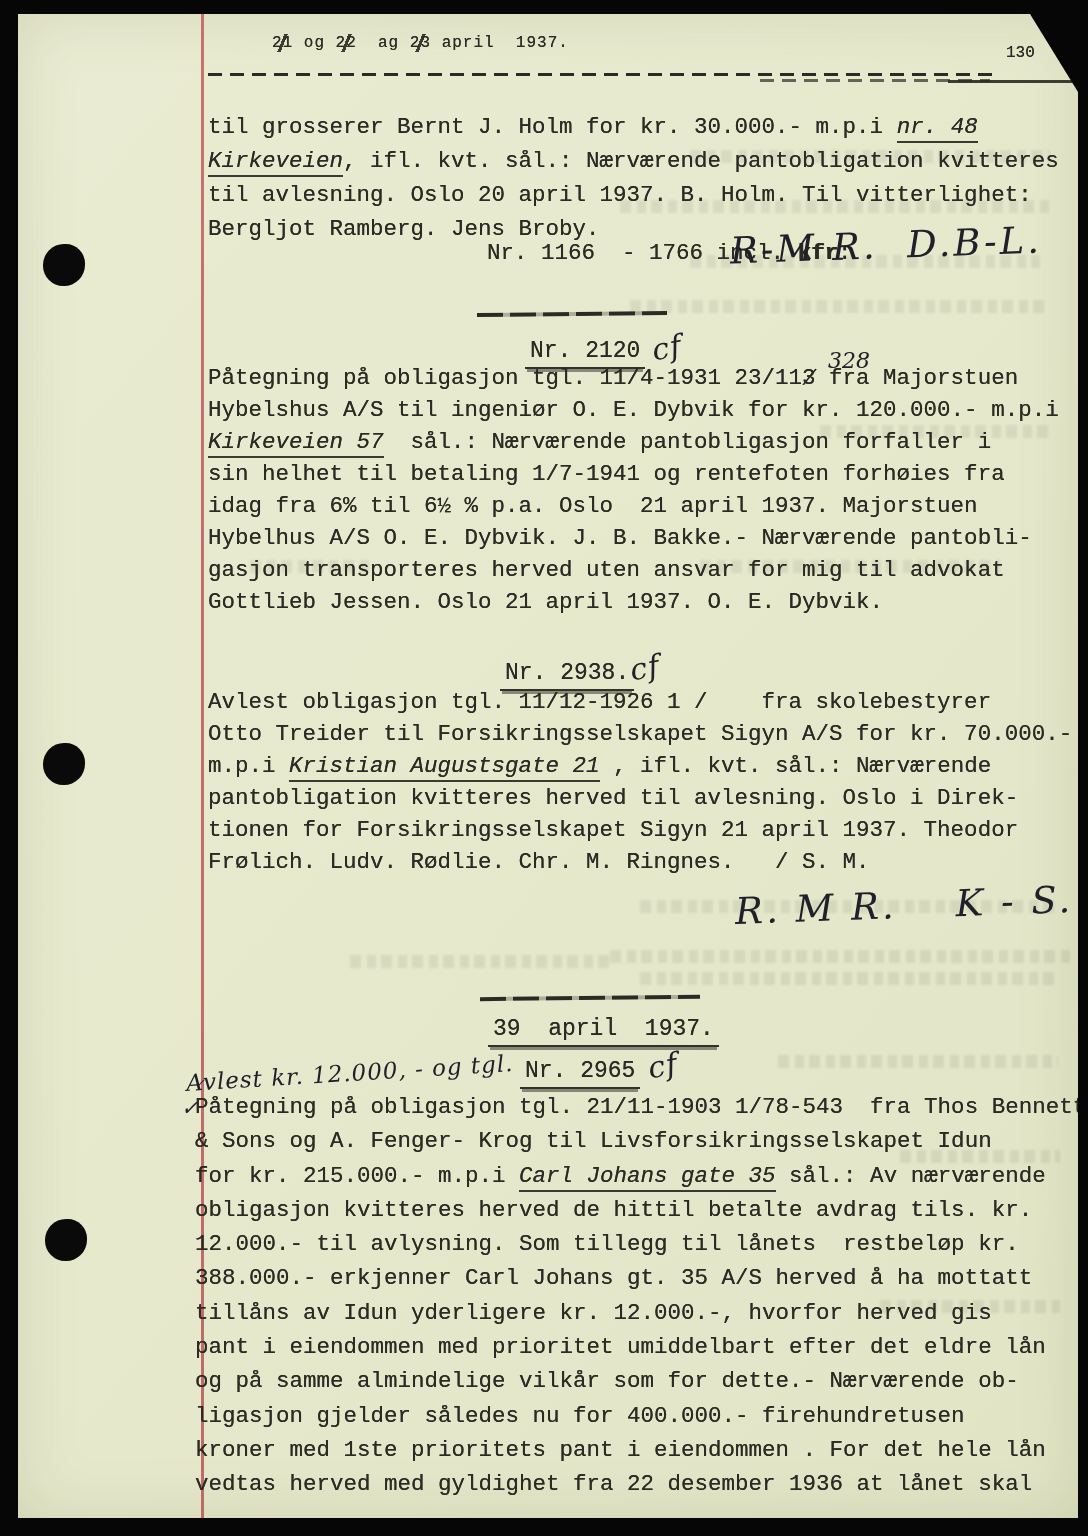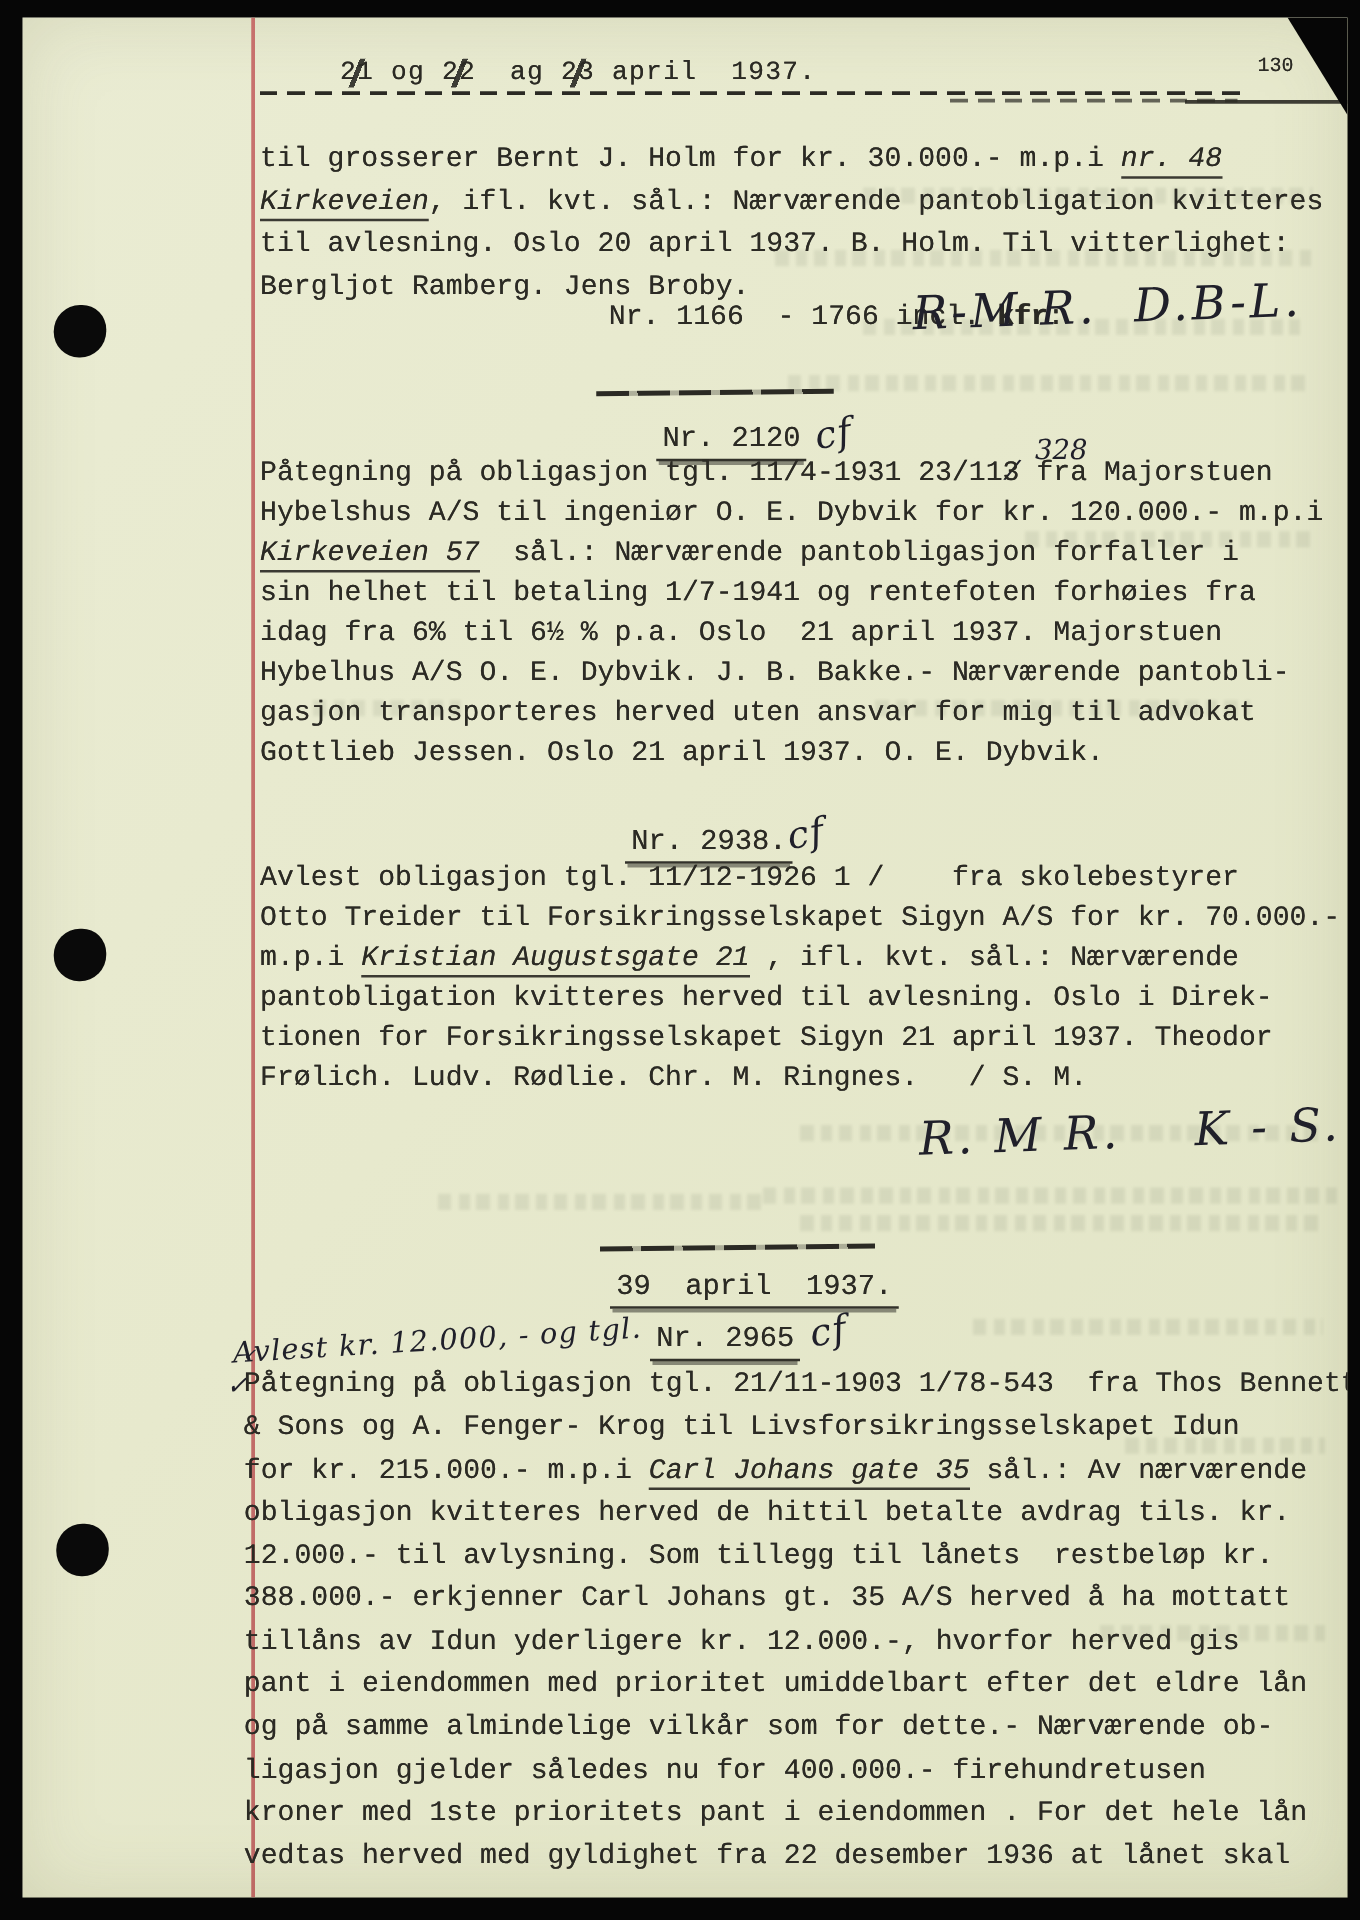--- a/index.html
+++ b/index.html
@@ -53,21 +53,21 @@
     <div class="ghost" style="left:882px;top:1136px;width:160px"></div>
     <div class="ghost" style="left:862px;top:1286px;width:180px"></div>
 
     <div class="redline"></div>
     <div class="hole" style="left:25px;top:230px"></div>
     <div class="hole" style="left:25px;top:729px"></div>
     <div class="hole" style="left:27px;top:1205px"></div>
 
     <div class="dashline" style="left:190px;top:59px;width:790px"></div>
     <div class="dashline" style="left:742px;top:65px;width:230px;opacity:.7"></div>
-    <div class="tw block" style="left:254px;top:33px;font-size:21px;letter-spacing:1px"><div class="tline"><span class="sseg">21</span><span> og </span><span class="sseg">22</span><span>  ag </span><span class="sseg">23</span><span> april  1937.</span></div></div>
+    <div class="tw block" style="left:254px;top:20px;font-size:16px;letter-spacing:1px"><div class="tline"><span class="sseg">21</span><span> og </span><span class="sseg">22</span><span>  ag </span><span class="sseg">23</span><span> april  1937.</span></div></div>
     <div class="tw" style="left:988px;top:30px;font-size:16px">130</div>
     <div class="solidline" style="left:930px;top:66px;width:130px"></div>
 
     <div class="tw block" style="left:190px;top:62px;line-height:34px;padding-top:34px"><div class="tline"><span>til grosserer Bernt J. Holm for kr. 30.000.- m.p.i </span><span class="useg">nr. 48</span></div><div class="tline"><span class="useg">Kirkeveien</span><span>, ifl. kvt. sål.: Nærværende pantobligation kvitteres</span></div><div class="tline"><span>til avlesning. Oslo 20 april 1937. B. Holm. Til vitterlighet:</span></div><div class="tline"><span>Bergljot Ramberg. Jens Broby.</span></div></div>
 
     <div class="tw block" style="left:469px;top:226px"><div class="tline"><span>Nr. 1166  - 1766 incl. </span><span class="bseg">kfr</span><span>:</span></div></div>
     <div class="hand sig" style="left:712px;top:210px">R-M R.  D.B-L.</div>
 
     <div class="divider" style="left:459px;top:298px;width:190px"></div>
 

